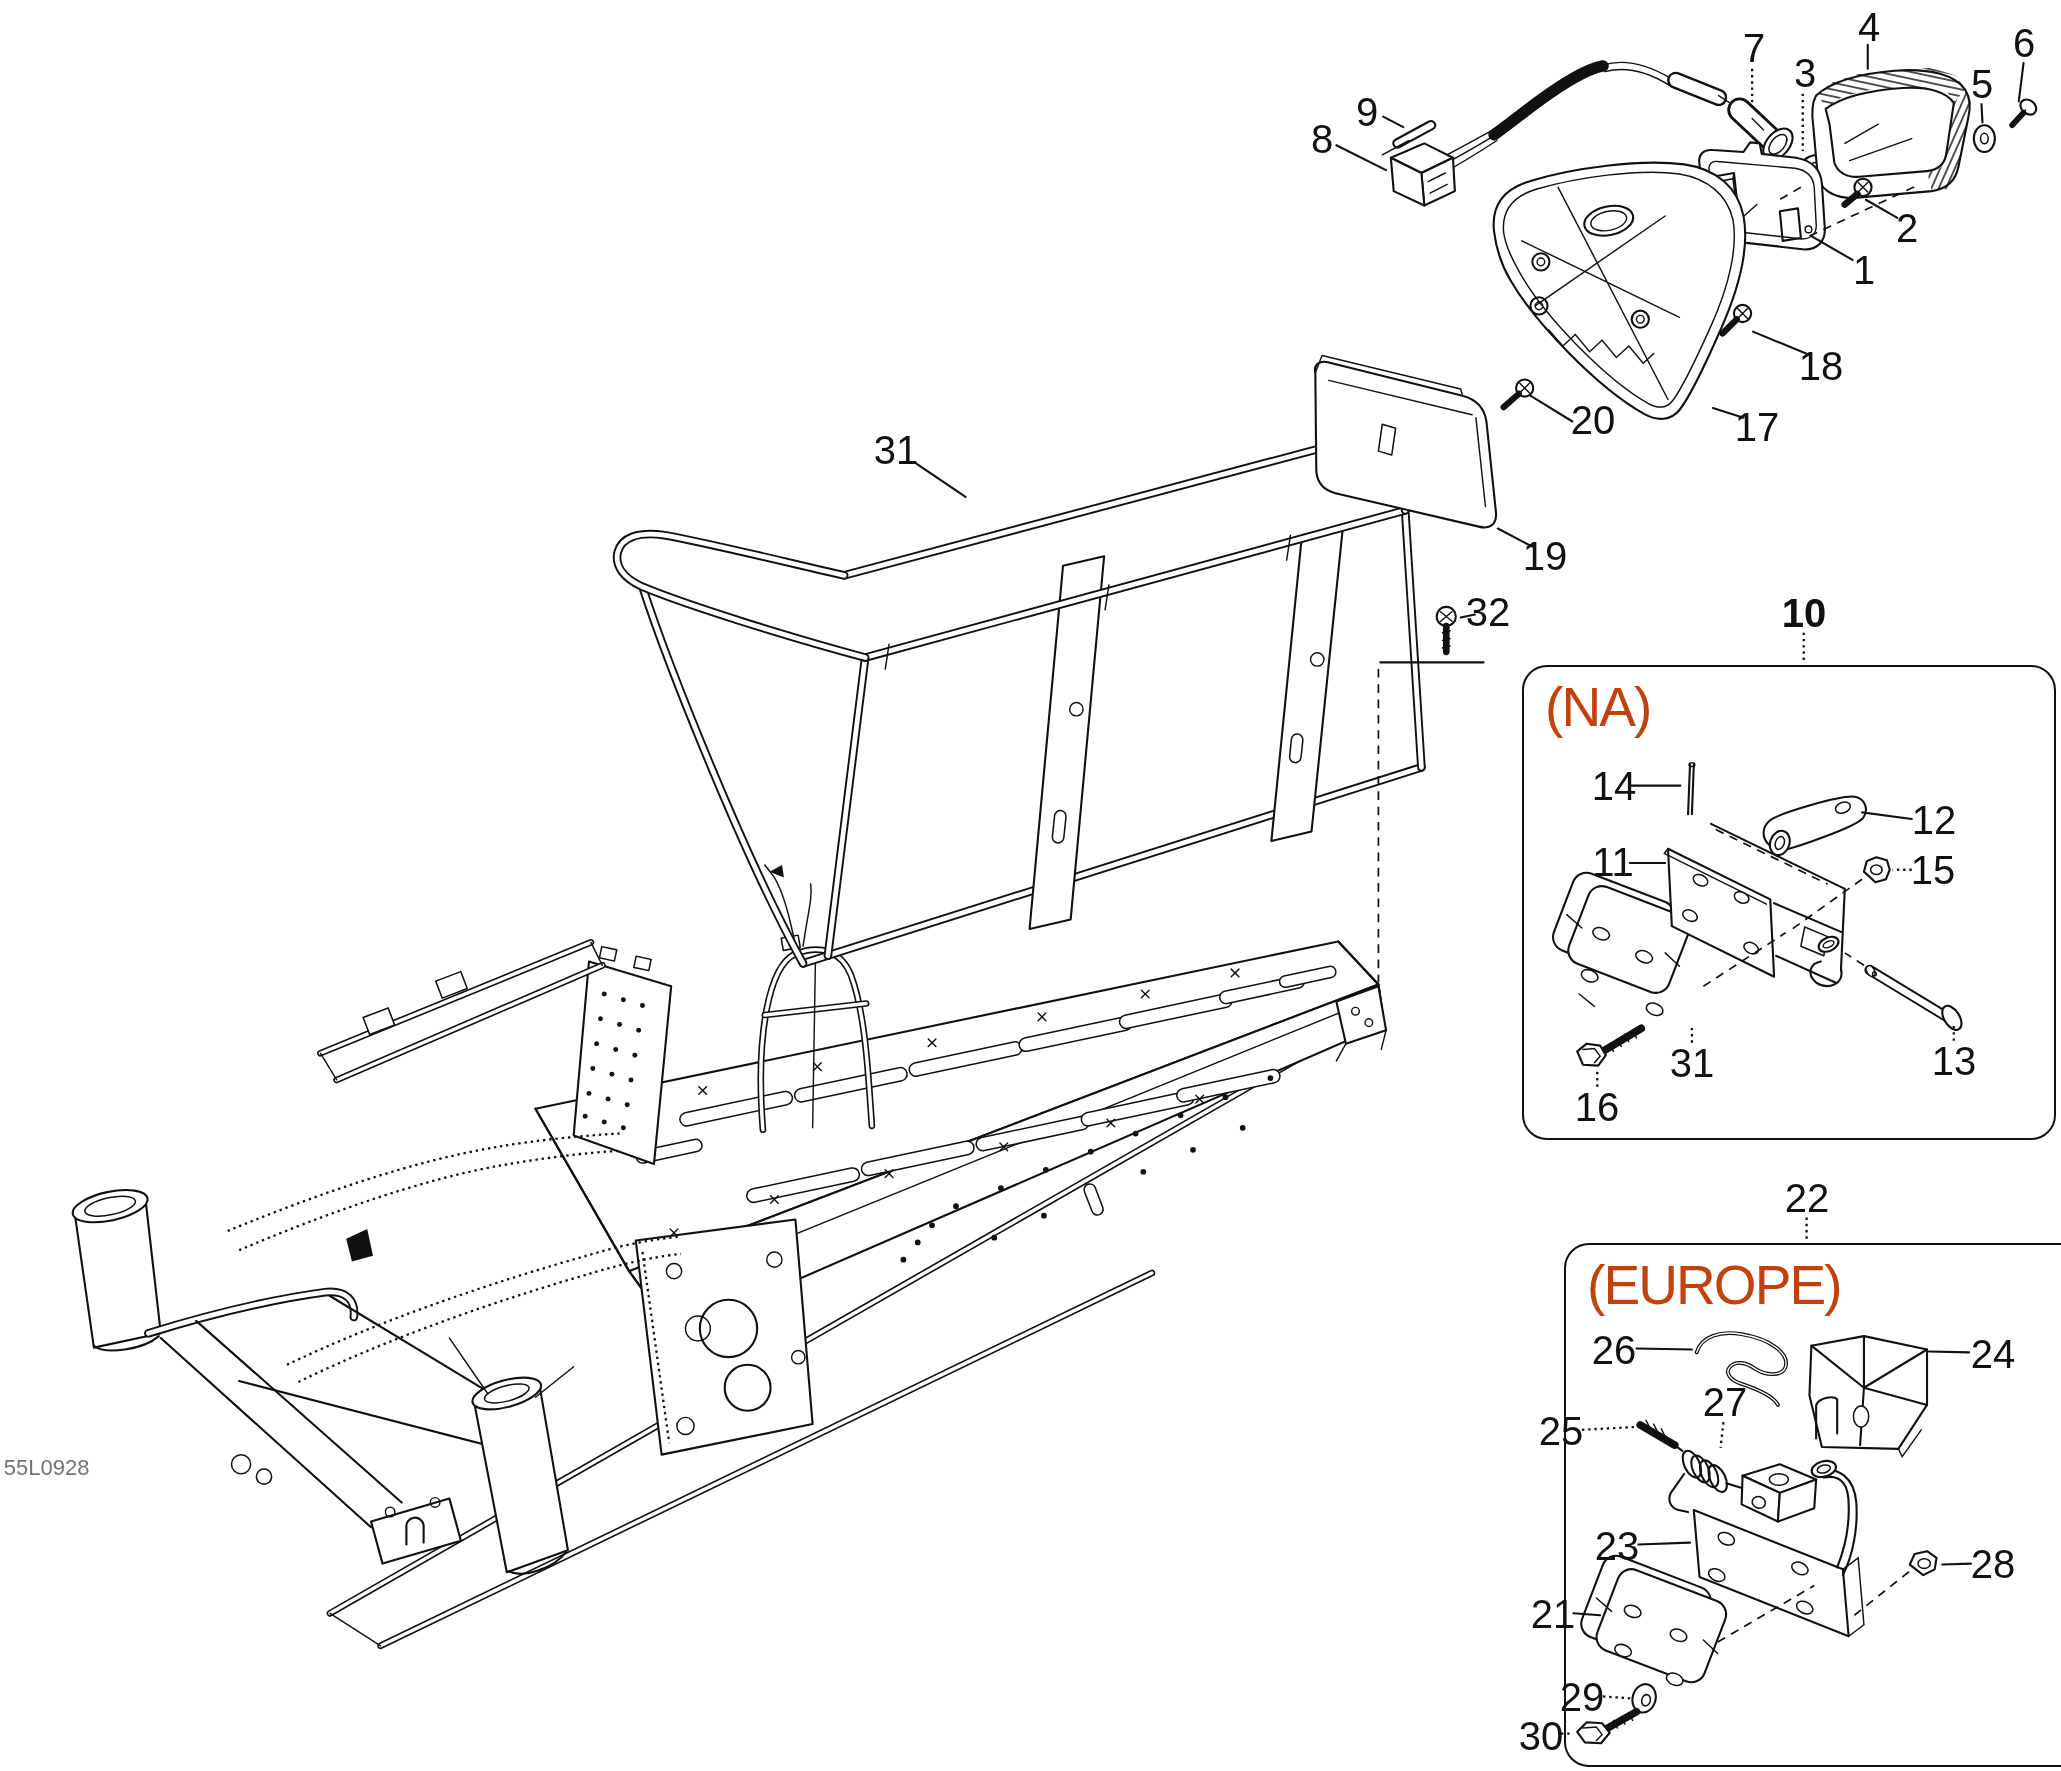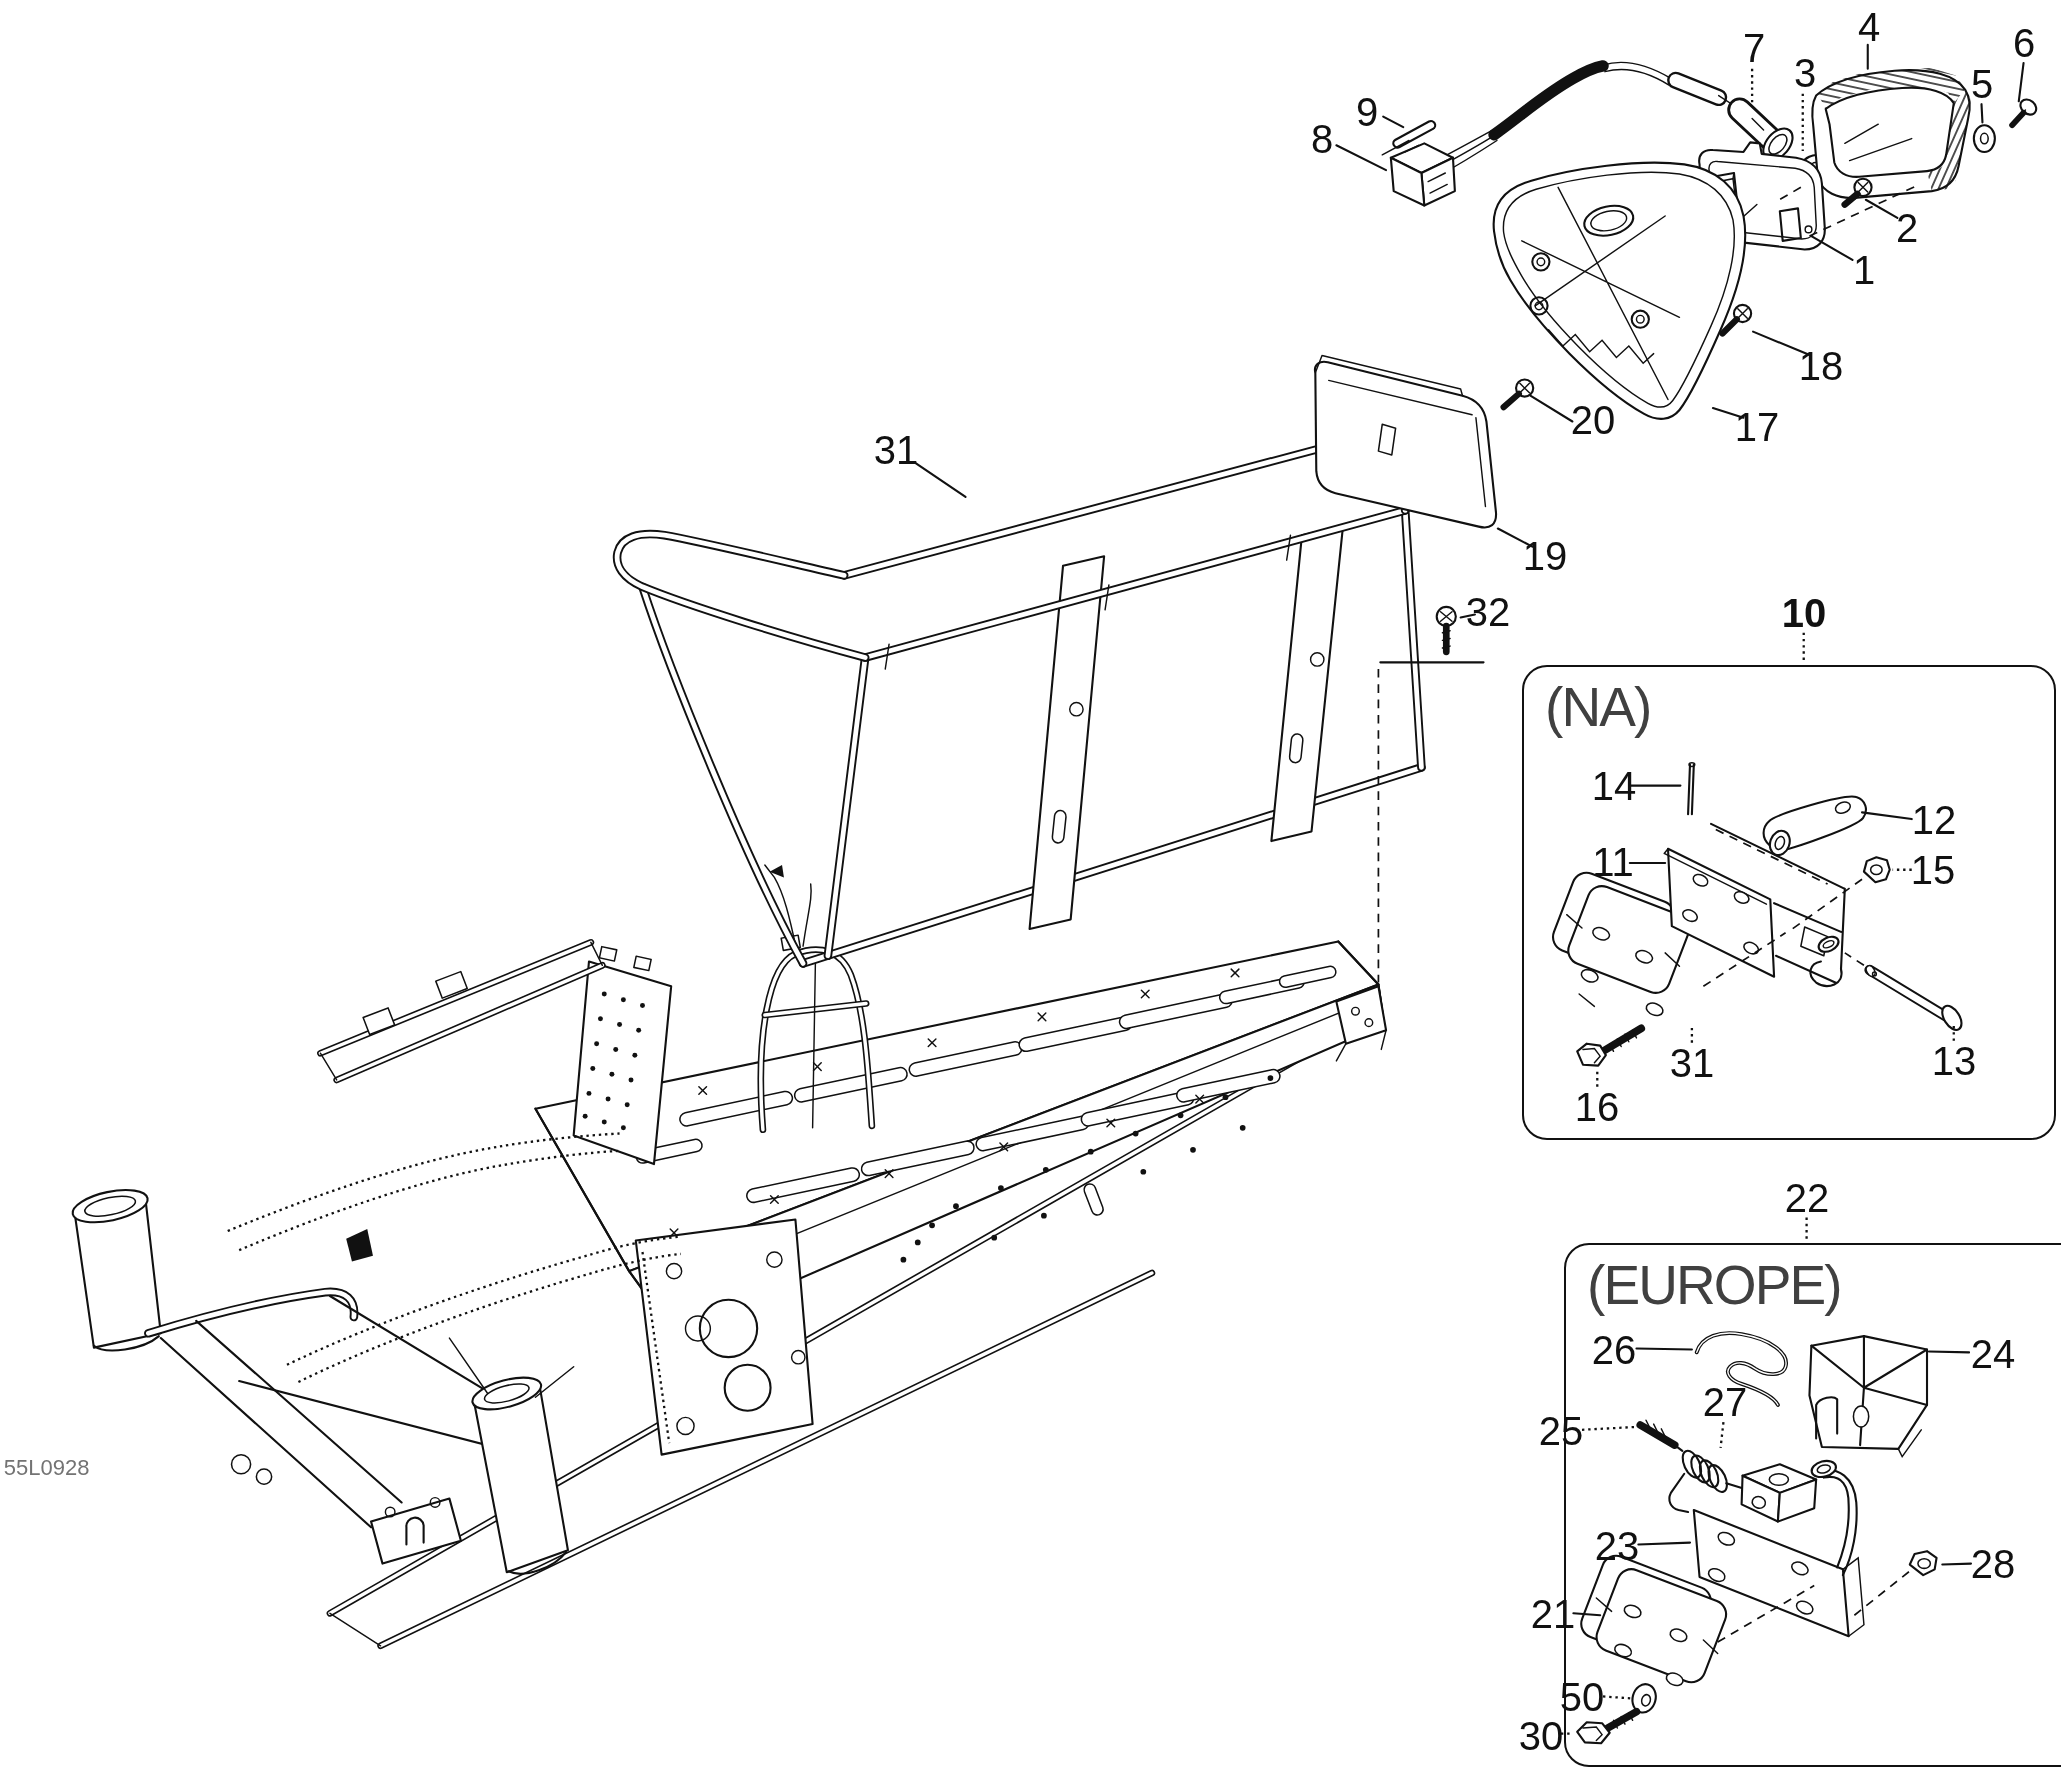--- a/index.html
+++ b/index.html
@@ -12,21 +12,21 @@
   .tW{fill:none;stroke:#fff;stroke-width:5;stroke-linecap:round;stroke-linejoin:round;}
   .sB{fill:none;stroke:#111;stroke-width:7;stroke-linecap:round;}
   .sW{fill:none;stroke:#fff;stroke-width:3.6;stroke-linecap:round;}
   .fw{fill:#fff;stroke:#111;stroke-width:2.2;stroke-linejoin:round;}
   .fw15{fill:#fff;stroke:#111;stroke-width:1.6;stroke-linejoin:round;}
   .dot{fill:none;stroke:#111;stroke-width:2.4;stroke-dasharray:2.5 4;}
   .dash{fill:none;stroke:#111;stroke-width:1.8;stroke-dasharray:9 7;}
   .callout{position:absolute;transform:translate(-50%,-50%);font-size:40px;line-height:1;
            white-space:nowrap;color:#111;}
   .boxframe{position:absolute;border:2.9px solid #111;border-radius:25px;box-sizing:border-box;}
-  .boxtitle{position:absolute;left:21px;top:7.6px;font-size:55px;letter-spacing:-1.9px;color:#404040;}
+  .boxtitle{position:absolute;left:21px;top:7.6px;font-size:55px;letter-spacing:-1.9px;color:#c2410c;}
   #code-label{position:absolute;left:3.8px;top:1455px;font-size:22px;color:#737373;}
 </style>
 </head>
 <body>
 
 <div id="canvas">
 
 <svg width="2062" height="1771" viewBox="0 0 2157 1853">
   <defs>
     <pattern id="hb1" width="7" height="7" patternUnits="userSpaceOnUse" patternTransform="rotate(102)">
@@ -498,21 +498,21 @@
       <div class="callout" style="left: 1545px; top: 556px;">19</div>
       <div class="callout" style="left: 1593px; top: 420px;">20</div>
       <div class="callout" style="left: 1553px; top: 1614px;">21</div>
       <div class="callout" style="left: 1807px; top: 1198px;">22</div>
       <div class="callout" style="left: 1617px; top: 1546px;">23</div>
       <div class="callout" style="left: 1993px; top: 1354px;">24</div>
       <div class="callout" style="left: 1561px; top: 1431px;">25</div>
       <div class="callout" style="left: 1614px; top: 1350px;">26</div>
       <div class="callout" style="left: 1725px; top: 1402px;">27</div>
       <div class="callout" style="left: 1993px; top: 1564px;">28</div>
-      <div class="callout" style="left: 1582px; top: 1697px;">50</div>
+      <div class="callout" style="left: 1582px; top: 1697px;">29</div>
       <div class="callout" style="left: 1541px; top: 1736px;">30</div>
       <div class="callout" style="left: 896px; top: 450px;">31</div>
       <div class="callout" style="left: 1692px; top: 1063px;">31</div>
       <div class="callout" style="left: 1488px; top: 612px;">32</div>
     </div>
 
 </div>
 
 
 </body></html>

